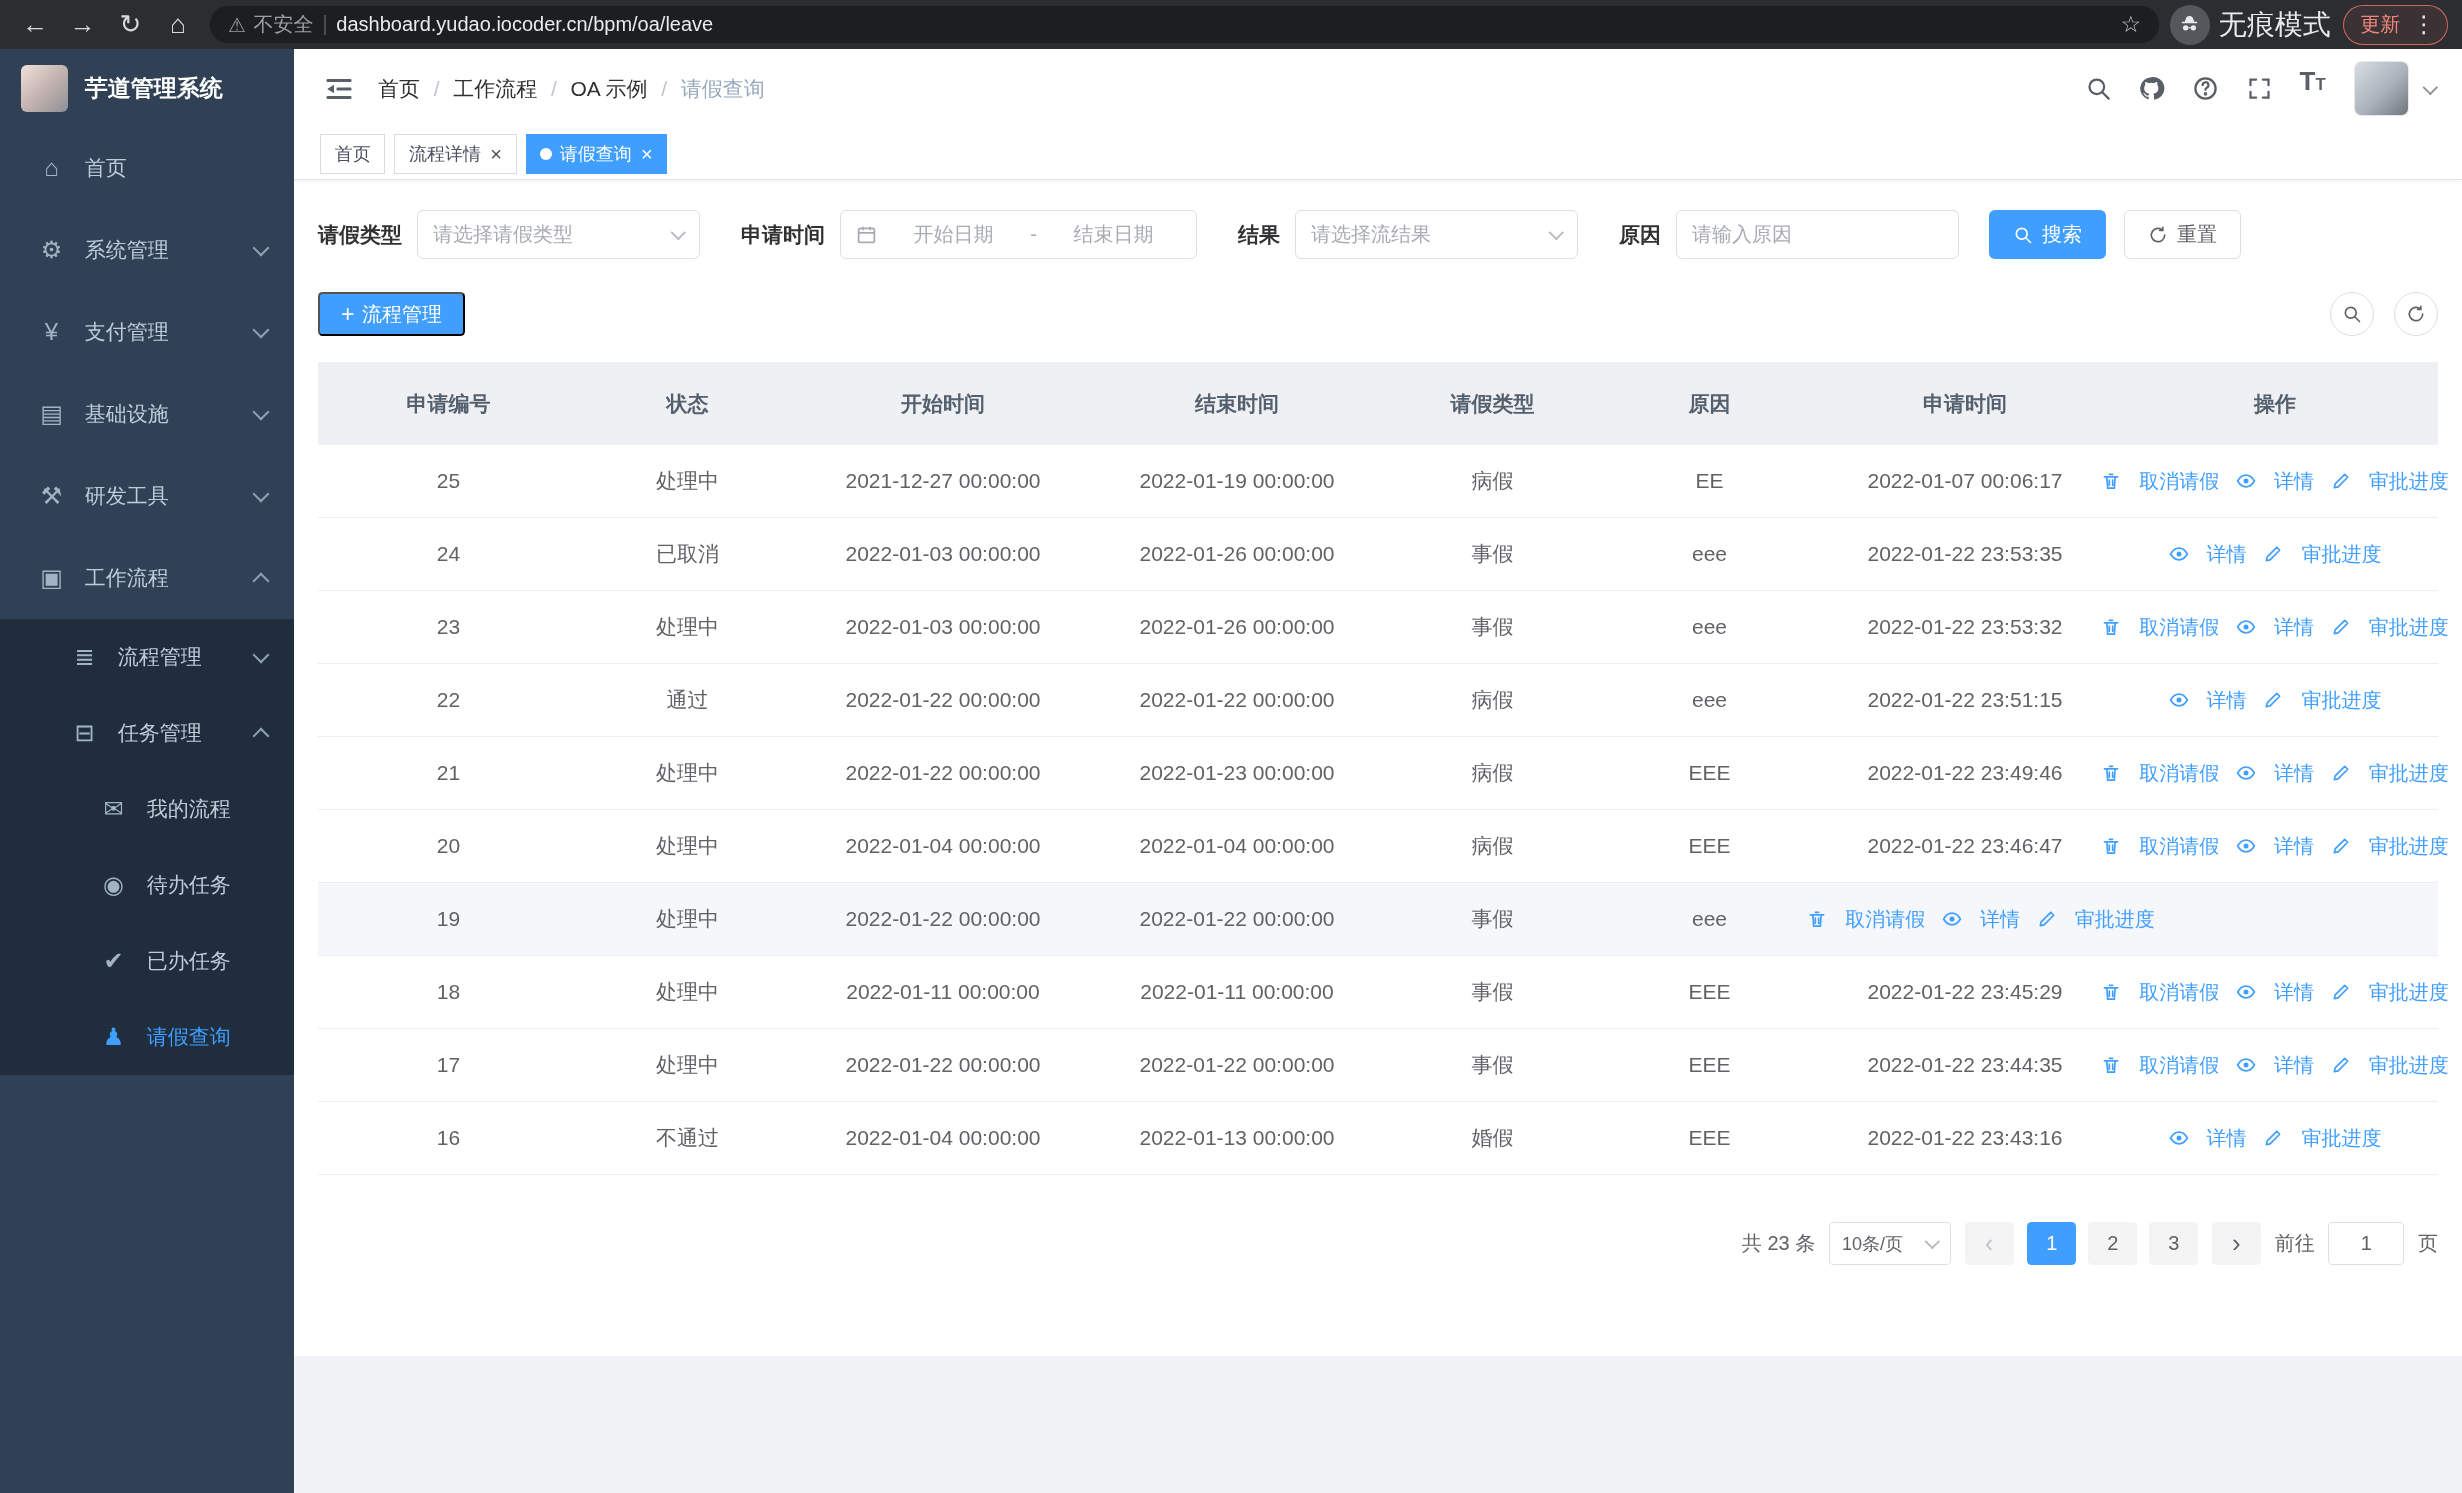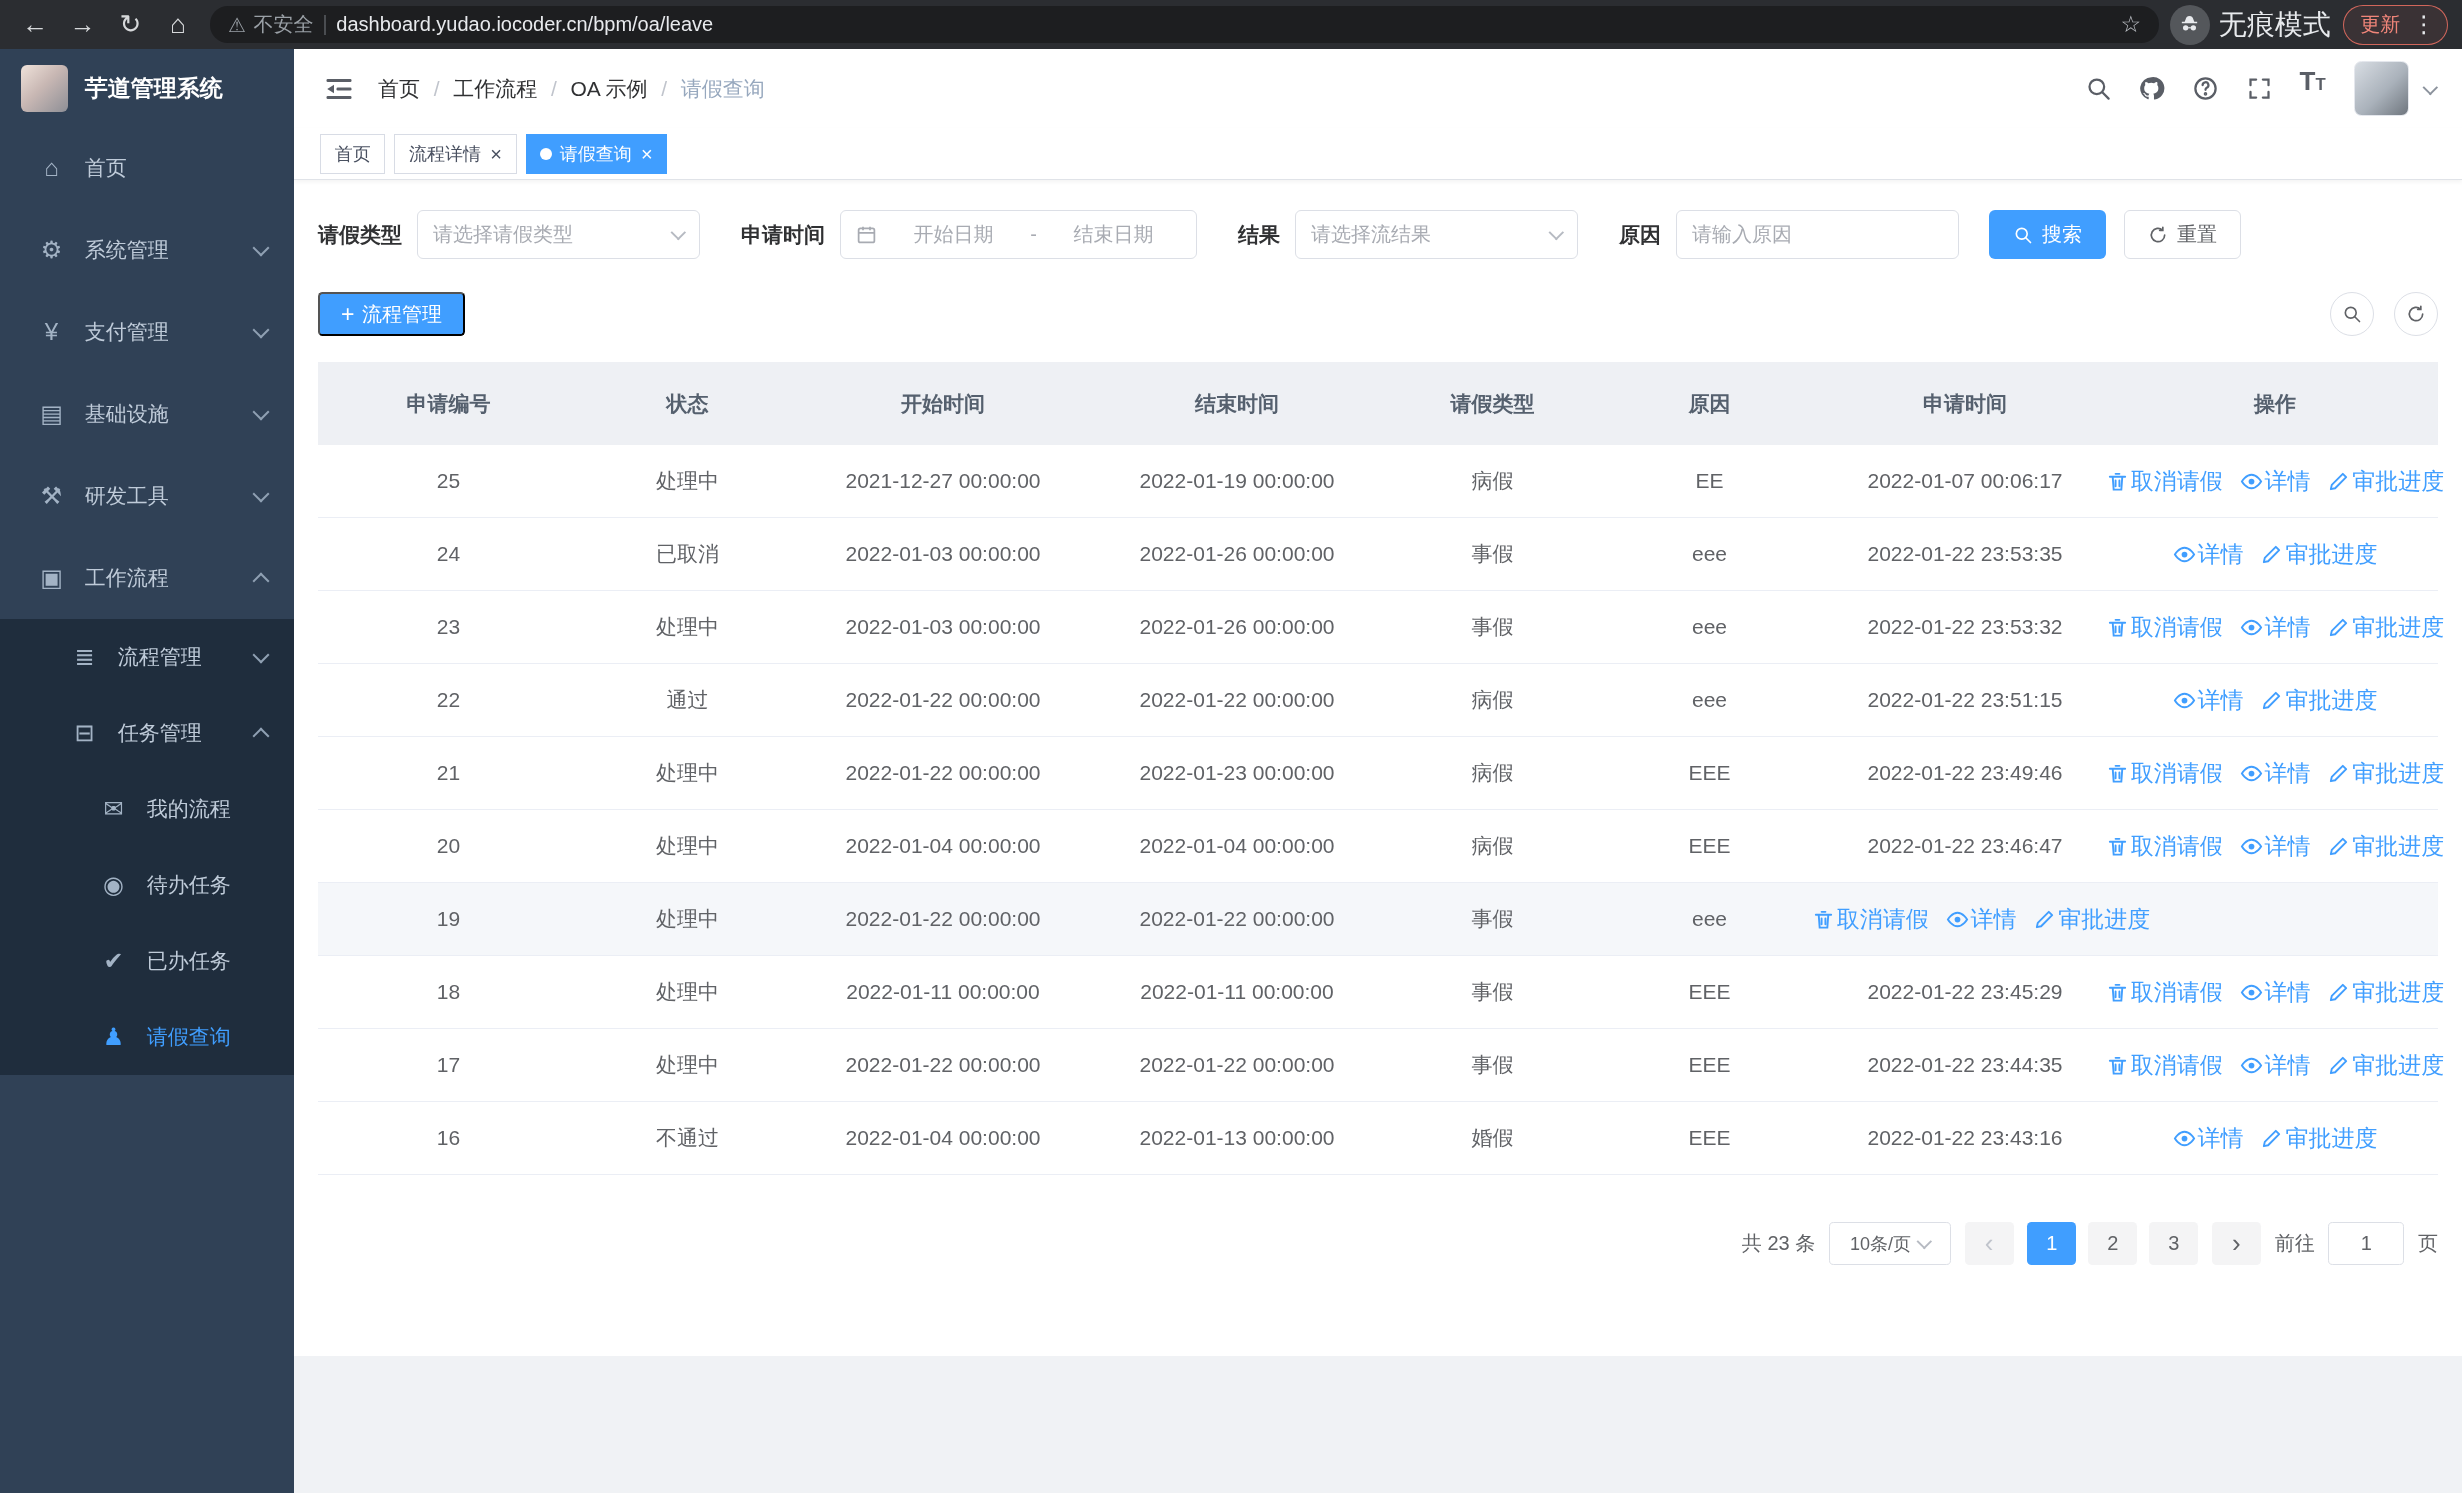--- a/index.html
+++ b/index.html
@@ -101,26 +101,26 @@
 
   
   .table { margin-top: 26px; }
   .t-head { display: flex; background: #eef0f4; }
   .t-row { display: flex; border-bottom: 1.5px solid #ebeef5; background: #fff; }
   .t-row.hl { background: #f5f7fa; }
   .t-cell { display: flex; align-items: center; justify-content: center; font-size: 21px; color: #606266; height: 72px; flex-shrink: 0; }
   .t-head .t-cell { height: 83px; font-weight: 700; color: #55606e; }
   .c0{width:261px}.c1{width:217px}.c2{width:294px}.c3{width:294px}.c4{width:217px}.c5{width:217px}.c6{width:294px}.c7{width:326px}
   .acts { gap: 0; }
-  .act { color: #409eff; font-size: 23px; display: inline-flex; align-items: center; gap: 2px; margin: 0 8.4px; cursor: pointer; text-decoration: none; white-space: nowrap; }
+  .act { color: #409eff; font-size: 20px; display: inline-flex; align-items: center; gap: 18px; margin: 0 8.4px; cursor: pointer; text-decoration: none; white-space: nowrap; }
 
   
   .pagination { margin-top: 47px; padding-bottom: 91px; display: flex; align-items: center; justify-content: flex-end; gap: 13.7px; font-size: 20px; color: #606266; }
   .psize { width: 122px; height: 43px; border: 1.5px solid #dcdfe6; border-radius: 4.6px;
-    display: flex; align-items: center; padding: 0 20px; font-size: 18px; color: #606266; }
+    display: flex; align-items: center; padding: 0 12px; font-size: 18px; color: #606266; }
   .pg-btn { min-width: 49px; height: 43px; border-radius: 4.6px; background: #f4f4f5; color: #606266;
     display: flex; align-items: center; justify-content: center; font-size: 20px; cursor: pointer; padding: 0 6px; }
   .pg-btn.active { background: #409eff; color: #fff; }
   .pg-arrow { font-size: 26px; }
   .pg-arrow.disabled { color: #c0c4cc; }
   .goto-input { width: 76px; height: 43px; border: 1.5px solid #dcdfe6; border-radius: 4.6px; text-align: center;
     font: inherit; color: #606266; outline: 0; }
 
   .svg-ic { display: inline-flex; }
   .svg-ic svg { width: 1em; height: 1em; display: block; }

